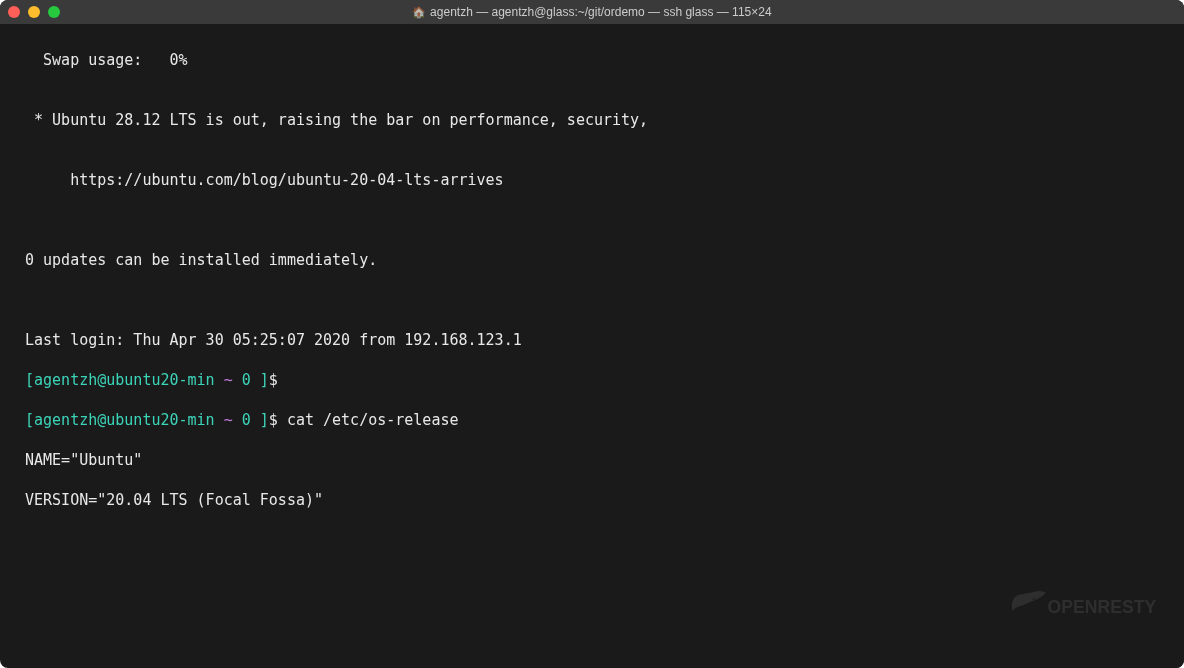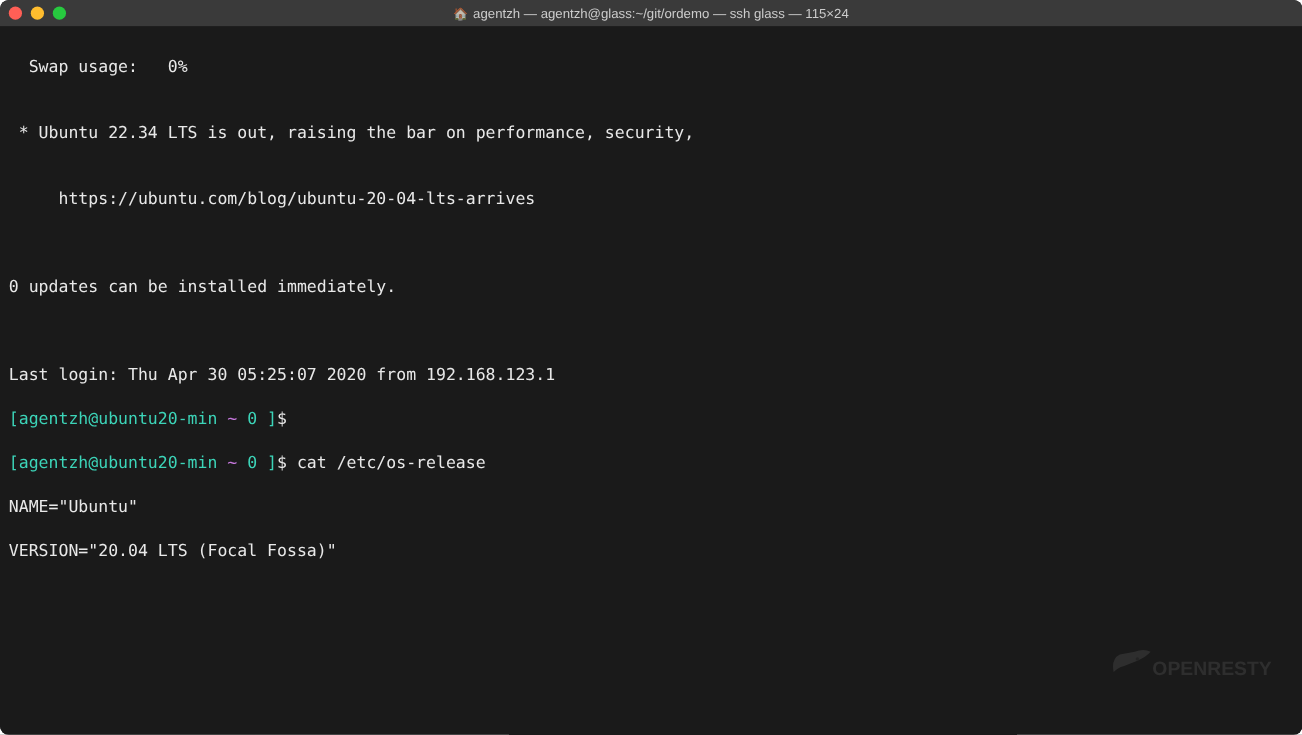--- a/index.html
+++ b/index.html
@@ -67,20 +67,21 @@
     .terminal {
       flex: 1;
       background: #1a1a1a;
       color: #e8e8e8;
       font-size: 15px;
       line-height: 20px;
       padding: 6px 8px;
       white-space: pre;
       overflow: hidden;
       position: relative;
+      margin-left: 17px;
     }
     .line {
       white-space: pre;
     }
     .cyan { color: #3cd4b8; }
     .magenta { color: #c678dd; }
     .red { color: #e06c75; }
     .white { color: #e8e8e8; }
     .yellow { color: #d19a66; }
     .watermark {
@@ -107,21 +108,21 @@
     </div>
     <div class="title">
       <span class="title-icon">🏠</span>
       <span>agentzh — agentzh@glass:~/git/ordemo — ssh glass — 115×24</span>
     </div>
   </div>
 
   <div class="terminal">
 <div class="line">  Swap usage:   0%</div>
 <div class="line"></div>
-<div class="line"> * Ubuntu 22.34 LTS is out, raising the bar on performance, security,</div>
+<div class="line"> * Ubuntu 28.12 LTS is out, raising the bar on performance, security,</div>
 <div class="line"></div>
 <div class="line">     https://ubuntu.com/blog/ubuntu-20-04-lts-arrives</div>
 <div class="line"></div>
 <div class="line"></div>
 <div class="line">0 updates can be installed immediately.</div>
 <div class="line"></div>
 <div class="line"></div>
 <div class="line">Last login: Thu Apr 30 05:25:07 2020 from 192.168.123.1</div>
 <div class="line"><span class="cyan">[</span><span class="cyan">agentzh@ubuntu20-min</span><span class="magenta"> ~ </span><span class="cyan">0</span><span class="cyan"> ]</span><span class="white">$ </span></div>
 <div class="line"><span class="cyan">[</span><span class="cyan">agentzh@ubuntu20-min</span><span class="magenta"> ~ </span><span class="cyan">0</span><span class="cyan"> ]</span><span class="white">$ </span><span class="white">cat /etc/os-release</span></div>

